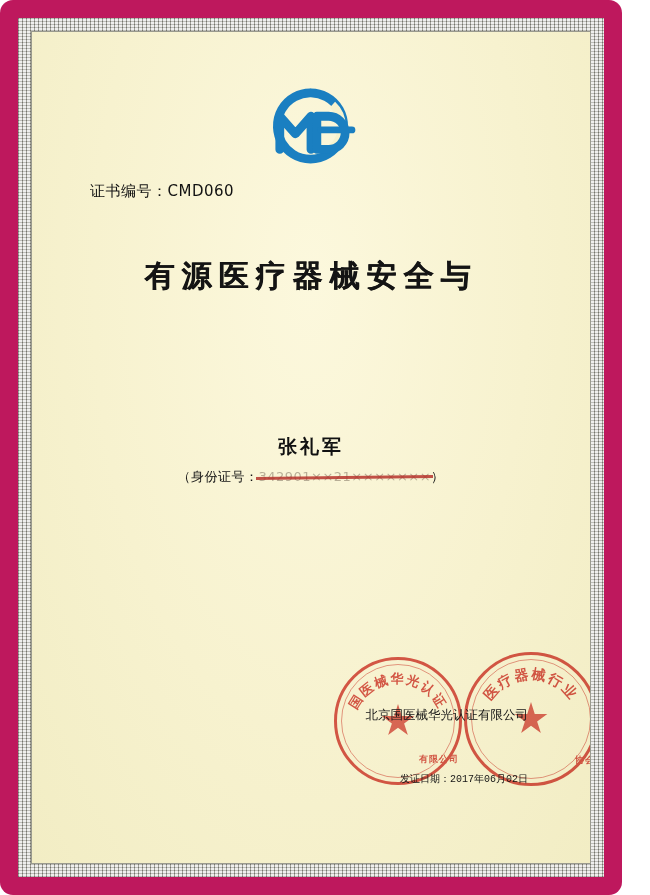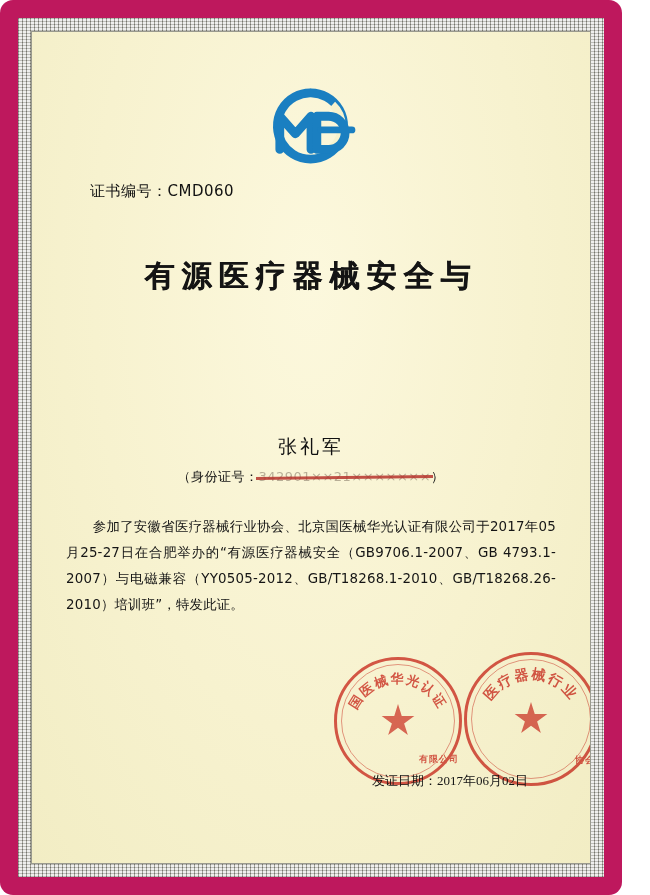--- a/index.html
+++ b/index.html
@@ -142,21 +142,21 @@
     color: #1a1a1a;
     letter-spacing: 1px;
   }
   .recipient {
     position: absolute;
     left: 0; right: 0;
     top: 402px;
     text-align: center;
     font-family: "DejaVu Sans", sans-serif;
     font-size: 19px;
-    font-weight: normal;
+    font-weight: bold;
     color: #111;
     letter-spacing: 3px;
   }
   .id-line {
     position: absolute;
     left: 0; right: 0;
     top: 436px;
     text-align: center;
     font-family: "DejaVu Sans", sans-serif;
     font-size: 13px;
@@ -260,22 +260,22 @@
     text-align: left;
     font-family: "DejaVu Sans", sans-serif;
     font-size: 12.5px;
     line-height: 21px;
     color: #151515;
   }
   .issue-date {
     position: absolute;
     right: 62px;
     top: 740px;
-    font-family: Liberation Serif, serif;
-    font-size: 13px;
+    font-family: Liberation Mono, monospace;
+    font-size: 10px;
     color: #151515;
     white-space: nowrap;
   }
 </style>
 </head>
 <body>
 
 <div id="certificate">
 
   <div class="border-outer"></div>
@@ -297,21 +297,20 @@
 
     <div class="title-block">
       <div class="title-line">有源医疗器械安全与</div>
     </div>
 
 
     <div class="recipient">张礼军</div>
 
     <div class="id-line"><span>（身份证号：</span><span class="id-redacted">342901××21×××××××</span><span>）</span></div>
 
-    <div class="paragraph">参加了安徽省医疗器械行业协会、北京国医械华光认证有限公司于2017年05月25-27日在合肥举办的“有源医疗器械安全（GB9706.1-2007、GB 4793.1-2007）与电磁兼容（YY0505-2012、GB/T18268.1-2010、GB/T18268.26-2010）培训班”，特发此证。</div>
 
     <div class="seal seal-left">
       <div class="rim"></div>
       <svg class="arc-text" viewBox="0 0 122 122">
         <defs>
             <path id="arcL" d="M 16 68 A 45 45 0 0 1 106 68" fill="none"></path>
           </defs>
         <text font-size="13" letter-spacing="2">
           <textPath href="#arcL" startOffset="50%" text-anchor="middle">国医械华光认证</textPath>
         </text>
@@ -328,18 +327,19 @@
           </defs>
         <text font-size="14" letter-spacing="2">
           <textPath href="#arcR" startOffset="50%" text-anchor="middle">医疗器械行业</textPath>
         </text>
       </svg>
       <div class="star"></div>
       <div class="bottom-text">协会</div>
     </div>
 
     <div class="issuers">
+      <div>北京国医械华光认证有限公司</div>
     </div>
 
     <div class="issue-date"><span>发证日期：</span><span>2017年06月02日</span></div>
 
   </div>
 </div>
 
 </body></html>

